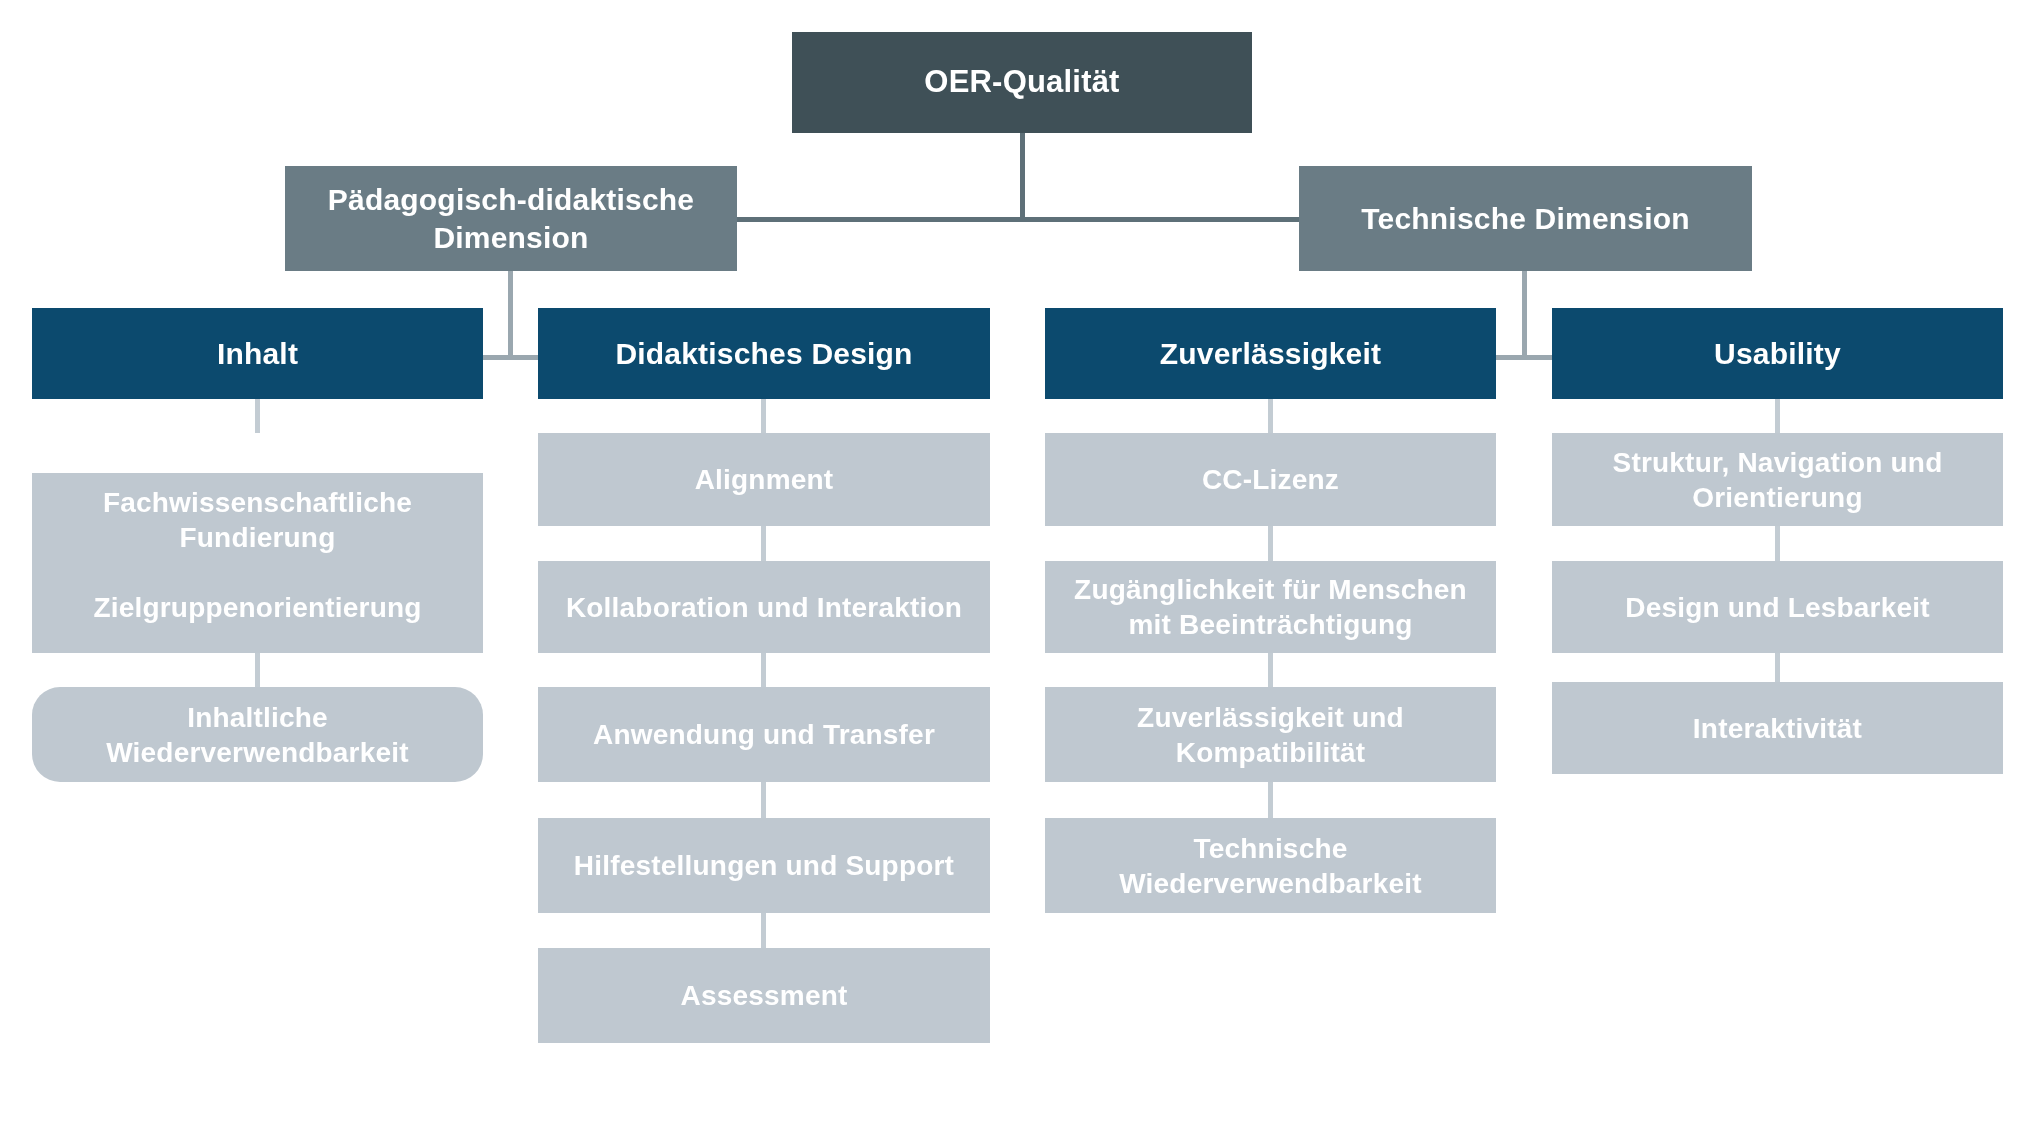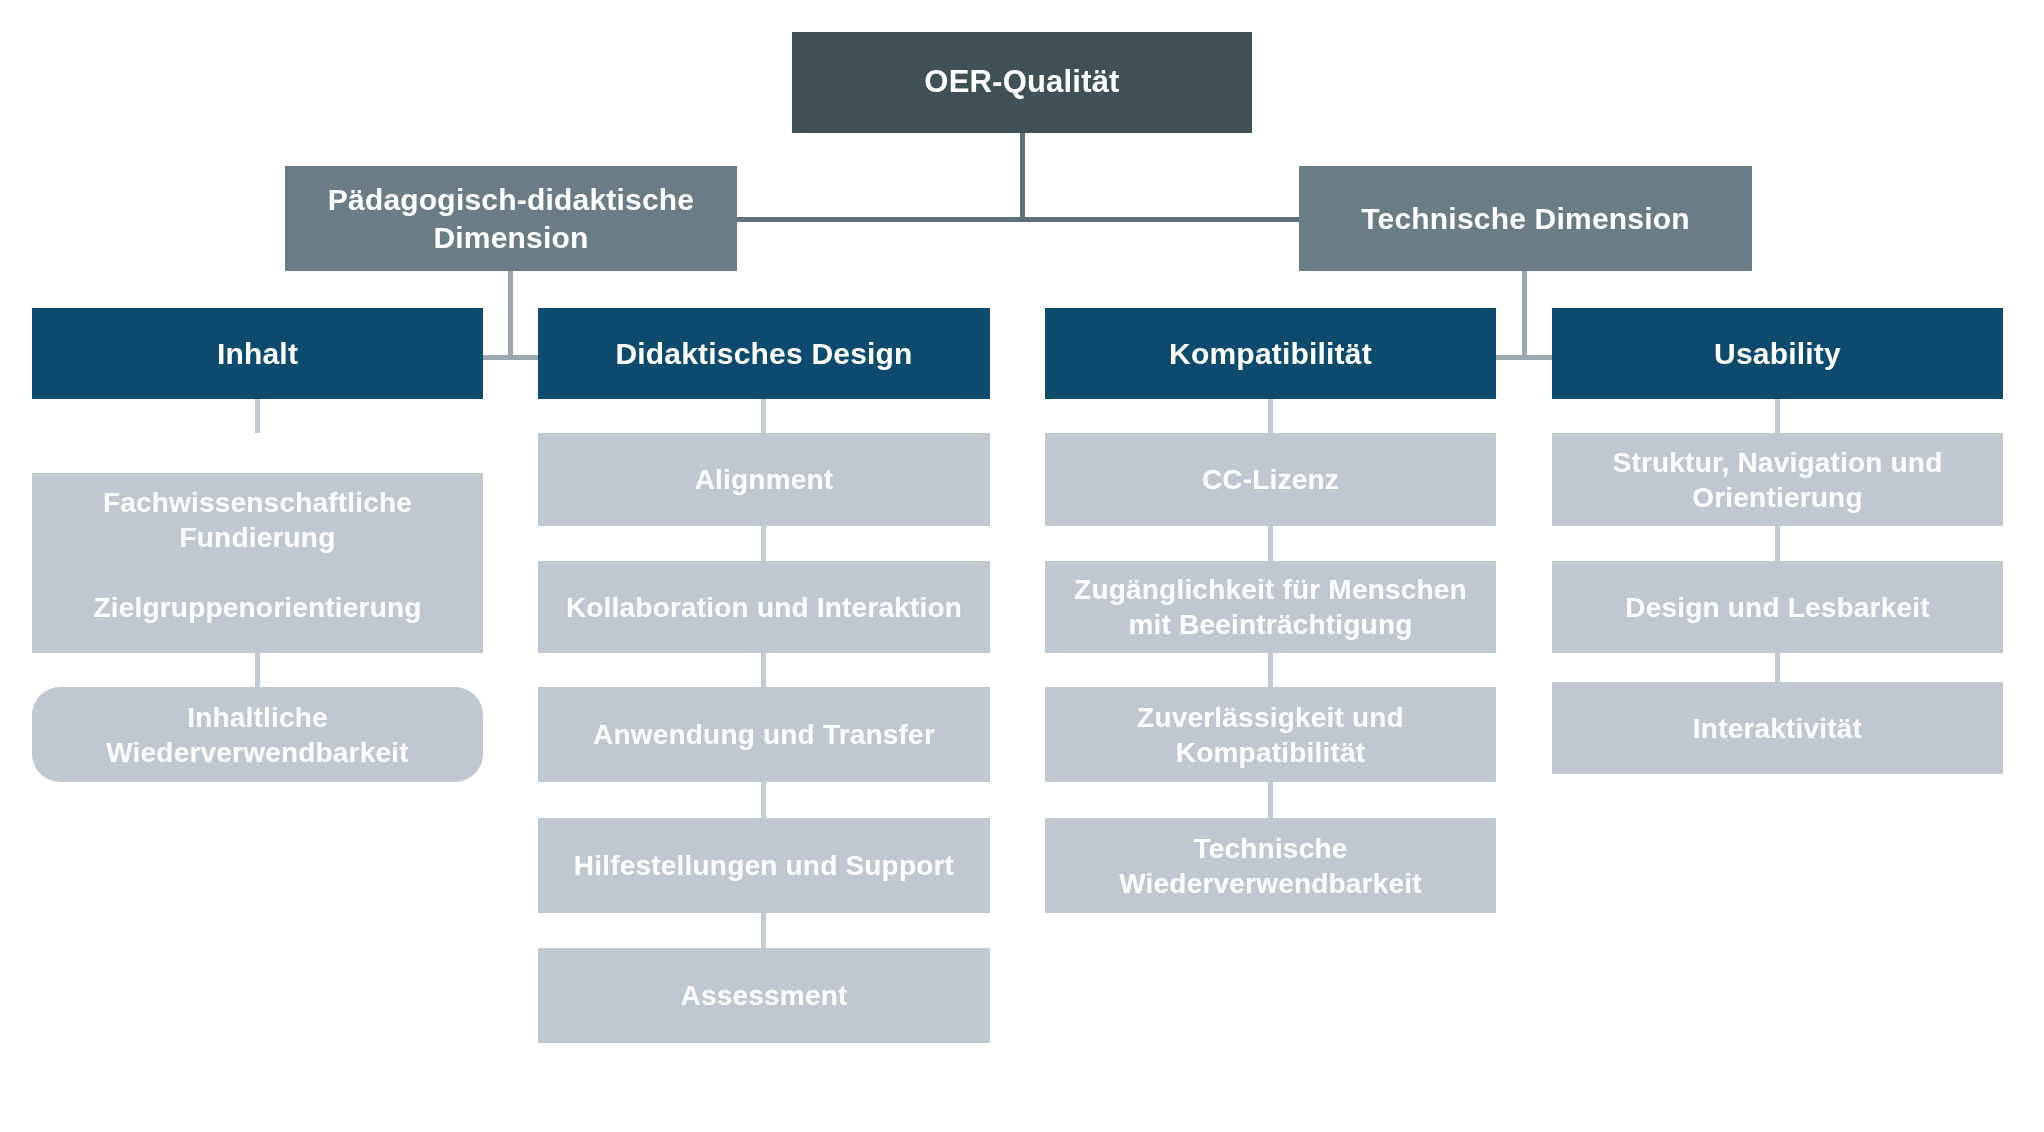--- a/index.html
+++ b/index.html
@@ -116,21 +116,21 @@
 
   <div class="node level-cat" style="left:32px; top:308px; width:451px; height:91px;">
     <span>Inhalt</span>
   </div>
 
   <div class="node level-cat" style="left:538px; top:308px; width:452px; height:91px;">
     <span>Didaktisches Design</span>
   </div>
 
   <div class="node level-cat" style="left:1045px; top:308px; width:451px; height:91px;">
-    <span>Kompatibilität</span>
+    <span>Zuverlässigkeit</span>
   </div>
 
   <div class="node level-cat" style="left:1552px; top:308px; width:451px; height:91px;">
     <span>Usability</span>
   </div>
 
   <div class="node level-leaf" style="left:32px; top:433px; width:451px; height:93px;margin-top:40px;">
     <span>Fachwissenschaftliche Fundierung</span>
   </div>
   <div class="node level-leaf" style="left:32px; top:561px; width:451px; height:92px;">

